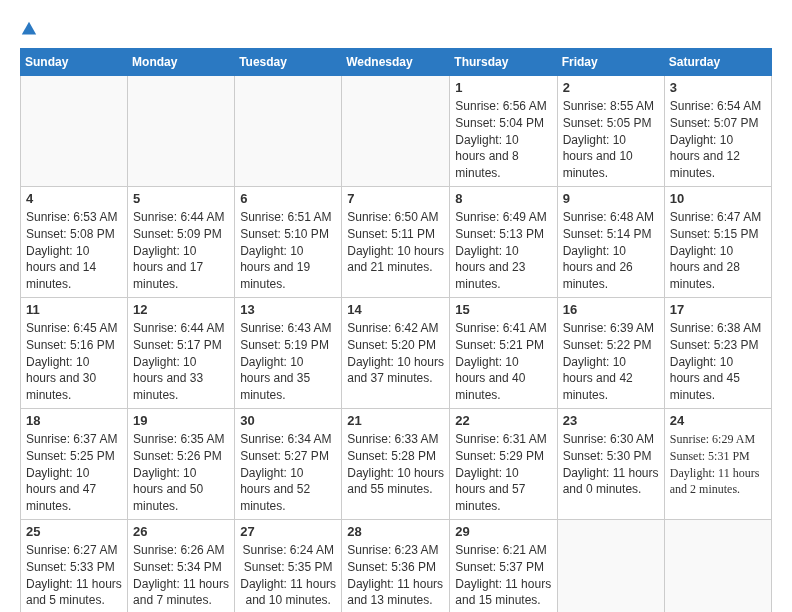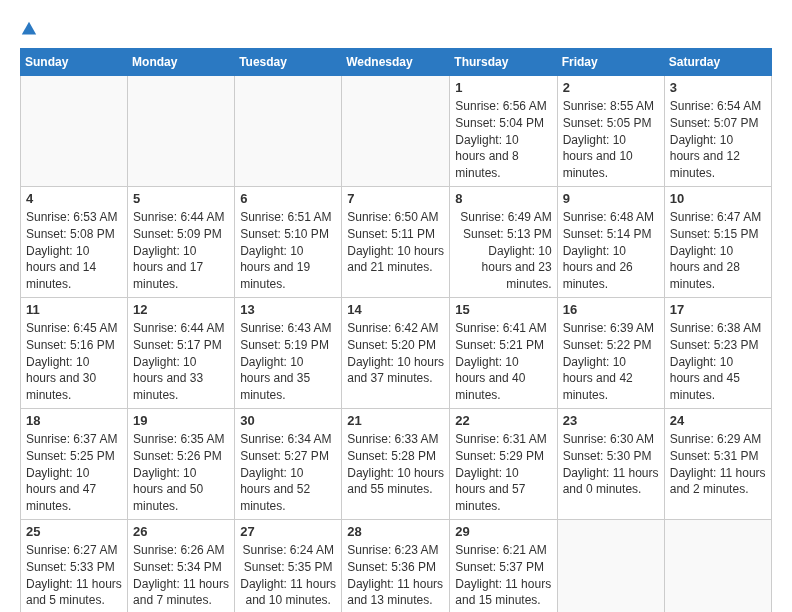--- a/index.html
+++ b/index.html
@@ -158,21 +158,21 @@
 Daylight: 10 hours and 19 minutes.</div>
         </td>
         <td>
           <div class="day-number">7</div>
           <div class="day-info" style="white-space: pre-line;">Sunrise: 6:50 AM
 Sunset: 5:11 PM
 Daylight: 10 hours and 21 minutes.</div>
         </td>
         <td>
           <div class="day-number">8</div>
-          <div class="day-info" style="white-space: pre-line; text-align: right;">Sunrise: 6:49 AM
+          <div class="day-info" style="white-space: pre-line;">Sunrise: 6:49 AM
 Sunset: 5:13 PM
 Daylight: 10 hours and 23 minutes.</div>
         </td>
         <td>
           <div class="day-number">9</div>
           <div class="day-info" style="white-space: pre-line;">Sunrise: 6:48 AM
 Sunset: 5:14 PM
 Daylight: 10 hours and 26 minutes.</div>
         </td>
         <td>
@@ -258,21 +258,21 @@
 Daylight: 10 hours and 57 minutes.</div>
         </td>
         <td>
           <div class="day-number">23</div>
           <div class="day-info" style="white-space: pre-line;">Sunrise: 6:30 AM
 Sunset: 5:30 PM
 Daylight: 11 hours and 0 minutes.</div>
         </td>
         <td>
           <div class="day-number">24</div>
-          <div class="day-info" style="white-space: pre-line;">Sunrise: 6:29 AM
+          <div class="day-info" style="white-space: pre-line; font-family: Liberation Serif, serif;">Sunrise: 6:29 AM
 Sunset: 5:31 PM
 Daylight: 11 hours and 2 minutes.</div>
         </td>
       </tr>
       <tr>
         <td>
           <div class="day-number">25</div>
           <div class="day-info" style="white-space: pre-line;">Sunrise: 6:27 AM
 Sunset: 5:33 PM
 Daylight: 11 hours and 5 minutes.</div>

